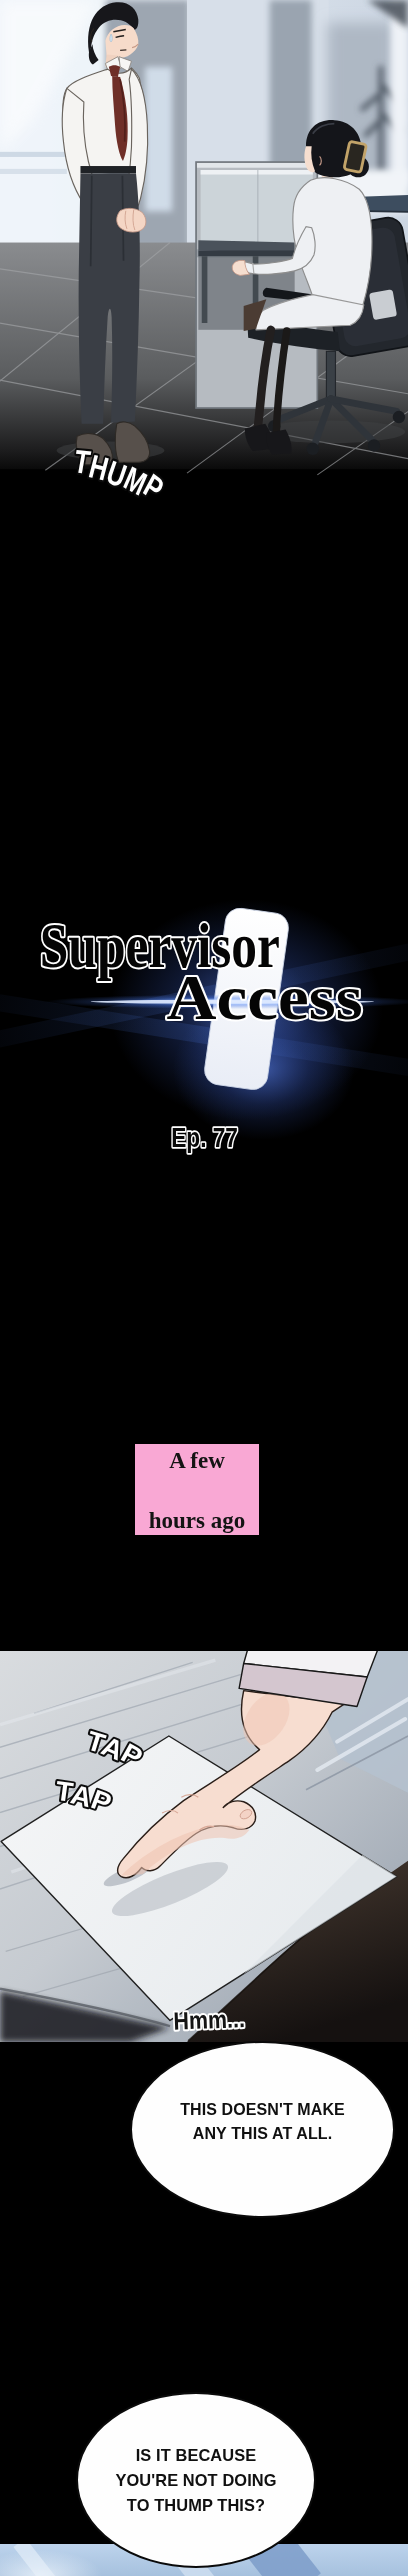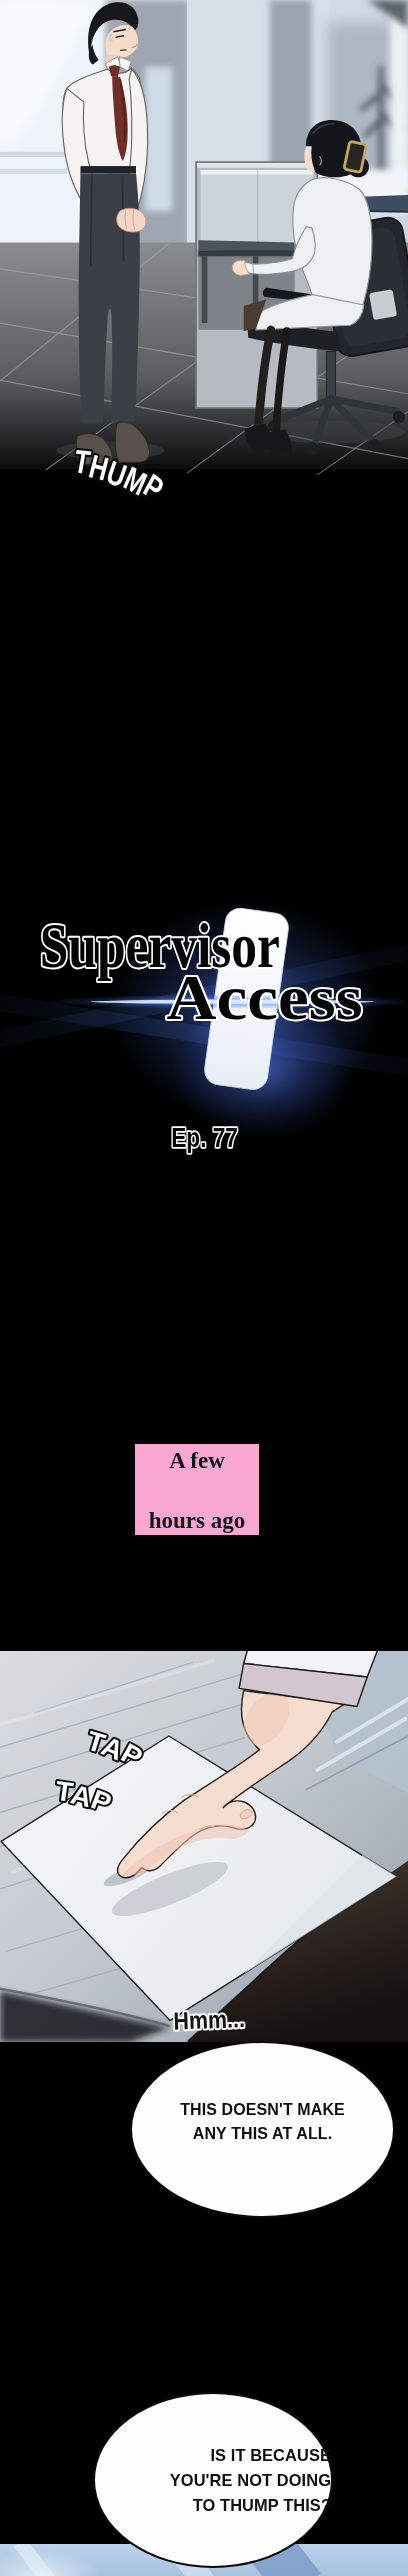--- a/index.html
+++ b/index.html
@@ -13,21 +13,21 @@
     display:flex;flex-direction:column;align-items:center;justify-content:space-between;
     padding-top:3.4px;box-sizing:border-box;}
   .caption-box div{font-family:"Liberation Serif",serif;font-weight:bold;
     font-size:23px;line-height:28px;color:#141414;}
 
   
   .bubble{background:#fefefe;border:2.3px solid #0a0a0a;border-radius:50%;
     display:flex;flex-direction:column;align-items:center;justify-content:center;
     box-sizing:border-box;z-index:5;}
   .bubble-1{left:130px;top:2041px;width:265px;height:177px;padding-bottom:14.7px;}
-  .bubble-2{left:93px;top:2392px;width:240px;height:176px;align-items:flex-end;}
+  .bubble-2{left:76px;top:2392px;width:240px;height:176px;}
   .bubble div{font-weight:bold;color:#101010;text-align:center;letter-spacing:0.1px;}
   .bubble-1 div{font-size:16px;line-height:24.4px;}
   .bubble-2 div{font-size:16.4px;line-height:25px;}
 
   
   .bottom-strip{left:0;top:2544px;width:408px;height:32px;overflow:hidden;
     background:linear-gradient(180deg,#bdd3ec,#a6c1de);z-index:1;}
   .bottom-strip .shape{position:absolute;}
   .strip-dark{left:258px;top:-14px;width:48px;height:65px;background:#7c9cc9;
     transform:rotate(-38deg);opacity:.85;}

